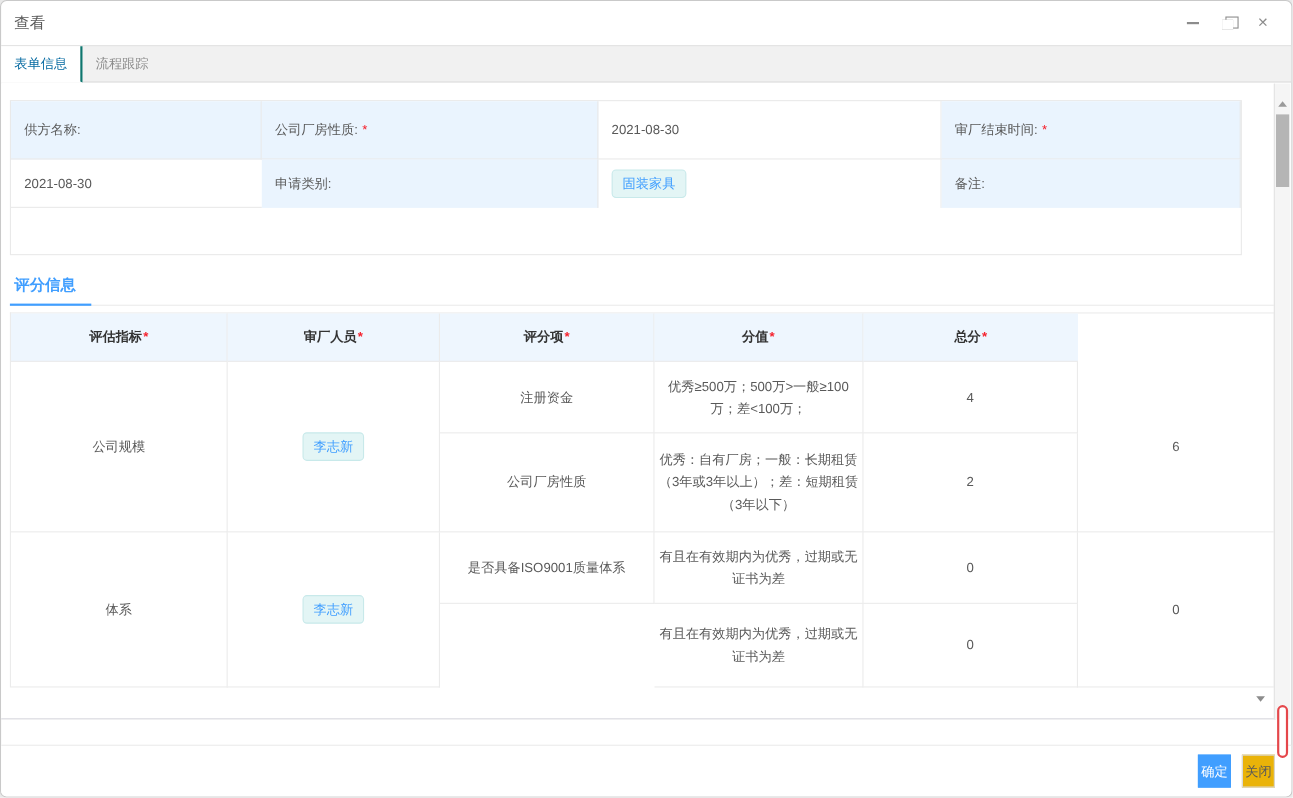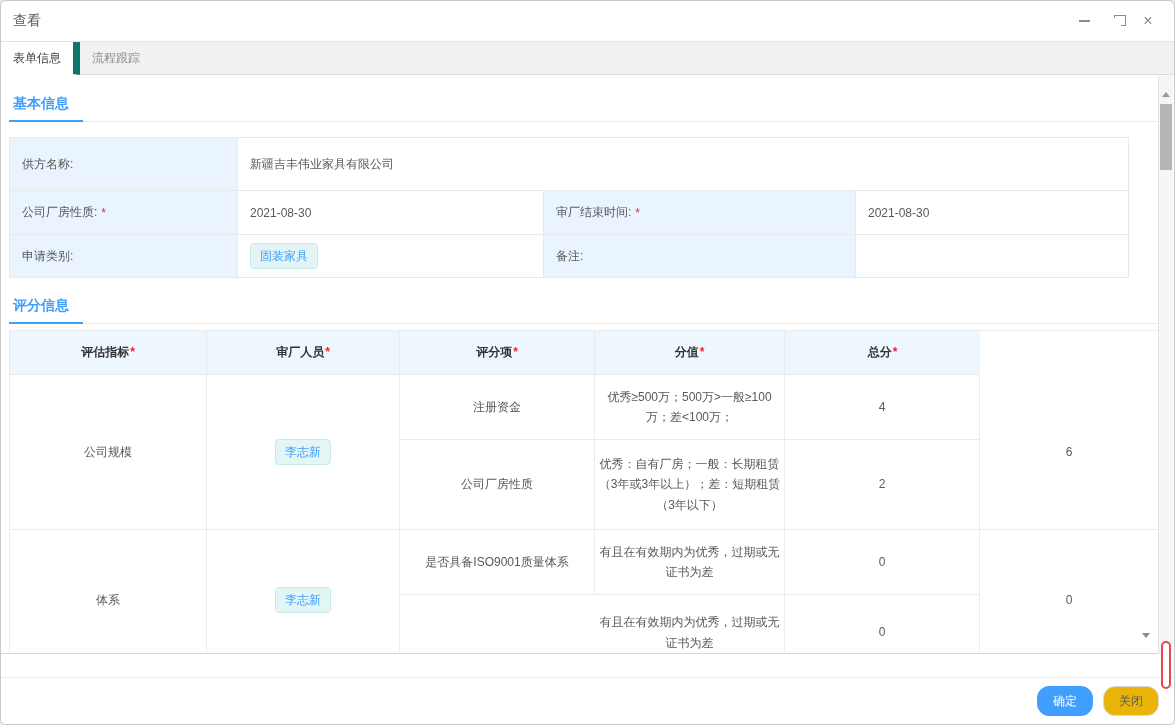--- a/index.html
+++ b/index.html
@@ -28,21 +28,21 @@
   
   .tabbar{
     height:34px; background:#f1f1f1; border-top:1px solid #e3e3e3; border-bottom:1px solid #dcdcdc;
     display:flex; align-items:stretch;
   }
   .tab{
     min-width:72px; padding:0 12px; display:flex; align-items:center; justify-content:center;
     font-size:12px; color:#8c8c8c; cursor:pointer;
   }
   .tab.active{
-    background:#fff; color:#404040; border-right:7px solid #0f766e;
+    background:#fff; color:#0369a1; border-right:2px solid #0f766e;
     margin-bottom:-1px; border-bottom:1px solid #fff;
   }
 
   
   .content{
     position:absolute; top:75px; left:0; width:1159px; height:578px;
     overflow:hidden; padding-left:8px; border-bottom:1px solid #d6d6dd;
     background:#fff;
   }
   .section-head{ border-bottom:1px solid #ececec; margin-top:11px; }
@@ -112,21 +112,21 @@
     background:#fff; border:2px solid #E5474B; border-radius:6px; z-index:5;
   }
 
   
   .footer{
     position:absolute; left:0; right:0; bottom:0; height:47px; background:#fff;
     border-top:1px solid #ececec;
     display:flex; align-items:center; justify-content:flex-end; gap:10px; padding:0 15px;
   }
   .btn{
-    font-size:12px; padding:8px 15px; border-radius:12px; cursor:pointer;
+    font-size:12px; padding:8px 2px; border-radius:0; cursor:pointer;
     line-height:1; border:1px solid transparent;
   }
   .btn-primary{ background:#409EFF; color:#fff; border-color:#409EFF; }
   .btn-default{ background:#eab308; color:#595959; border-color:#d9d9d9; }
 </style>
 </head>
 <body>
 
 <div class="dialog">
 
@@ -145,31 +145,25 @@
     </div>
   </div>
 
   <div class="tabbar">
     <div class="tab active">表单信息</div>
     <div class="tab">流程跟踪</div>
   </div>
 
   <div class="content">
 
-    <div class="section-head">
-      <span class="section-title">基本信息</span>
-    </div>
 
     <div class="basic-grid">
 
       <div class="cell-label">
         <span>供方名称:</span>
-      </div>
-      <div class="ec" style="grid-column:2/5;">
-        <span>新疆吉丰伟业家具有限公司</span>
       </div>
 
       <div class="cell-label">
         <span>公司厂房性质:</span>
         <span class="req">*</span>
       </div>
       <div>
         <span>2021-08-30</span>
       </div>
       <div class="cell-label">

